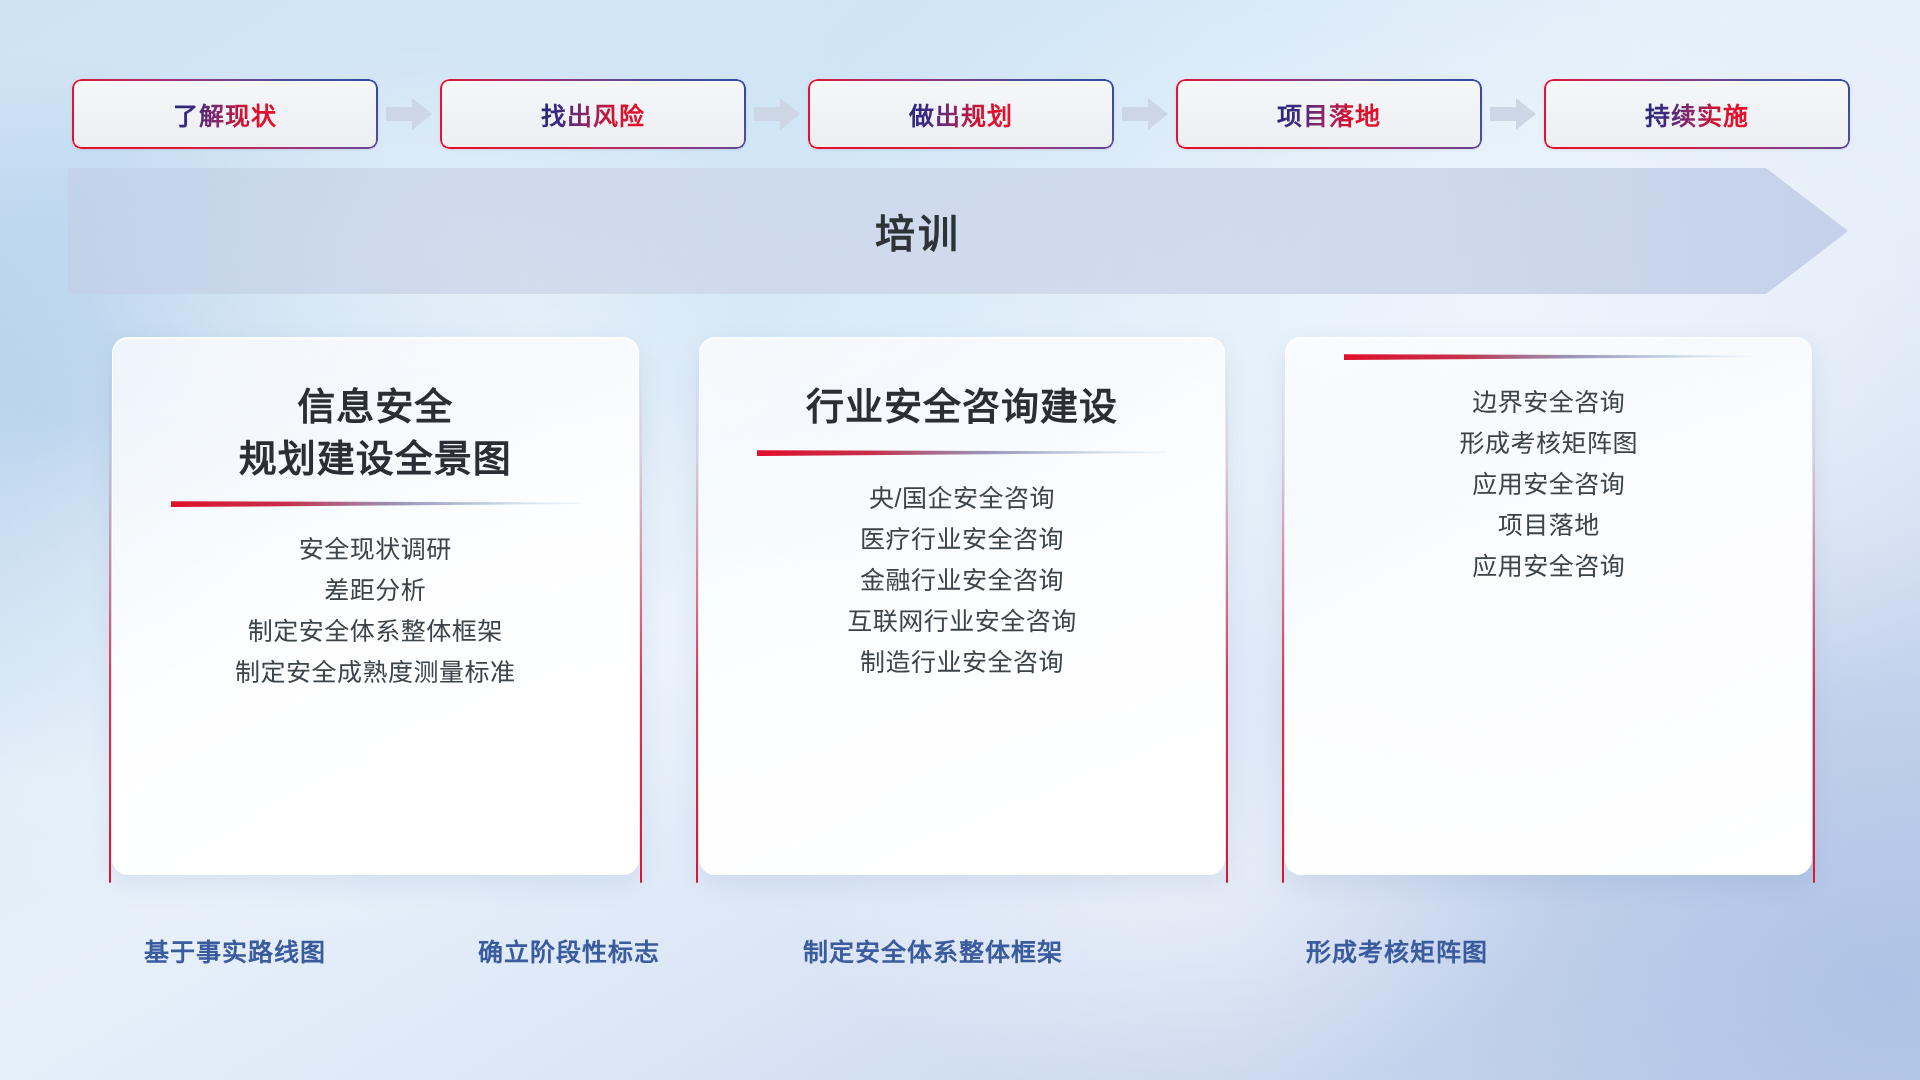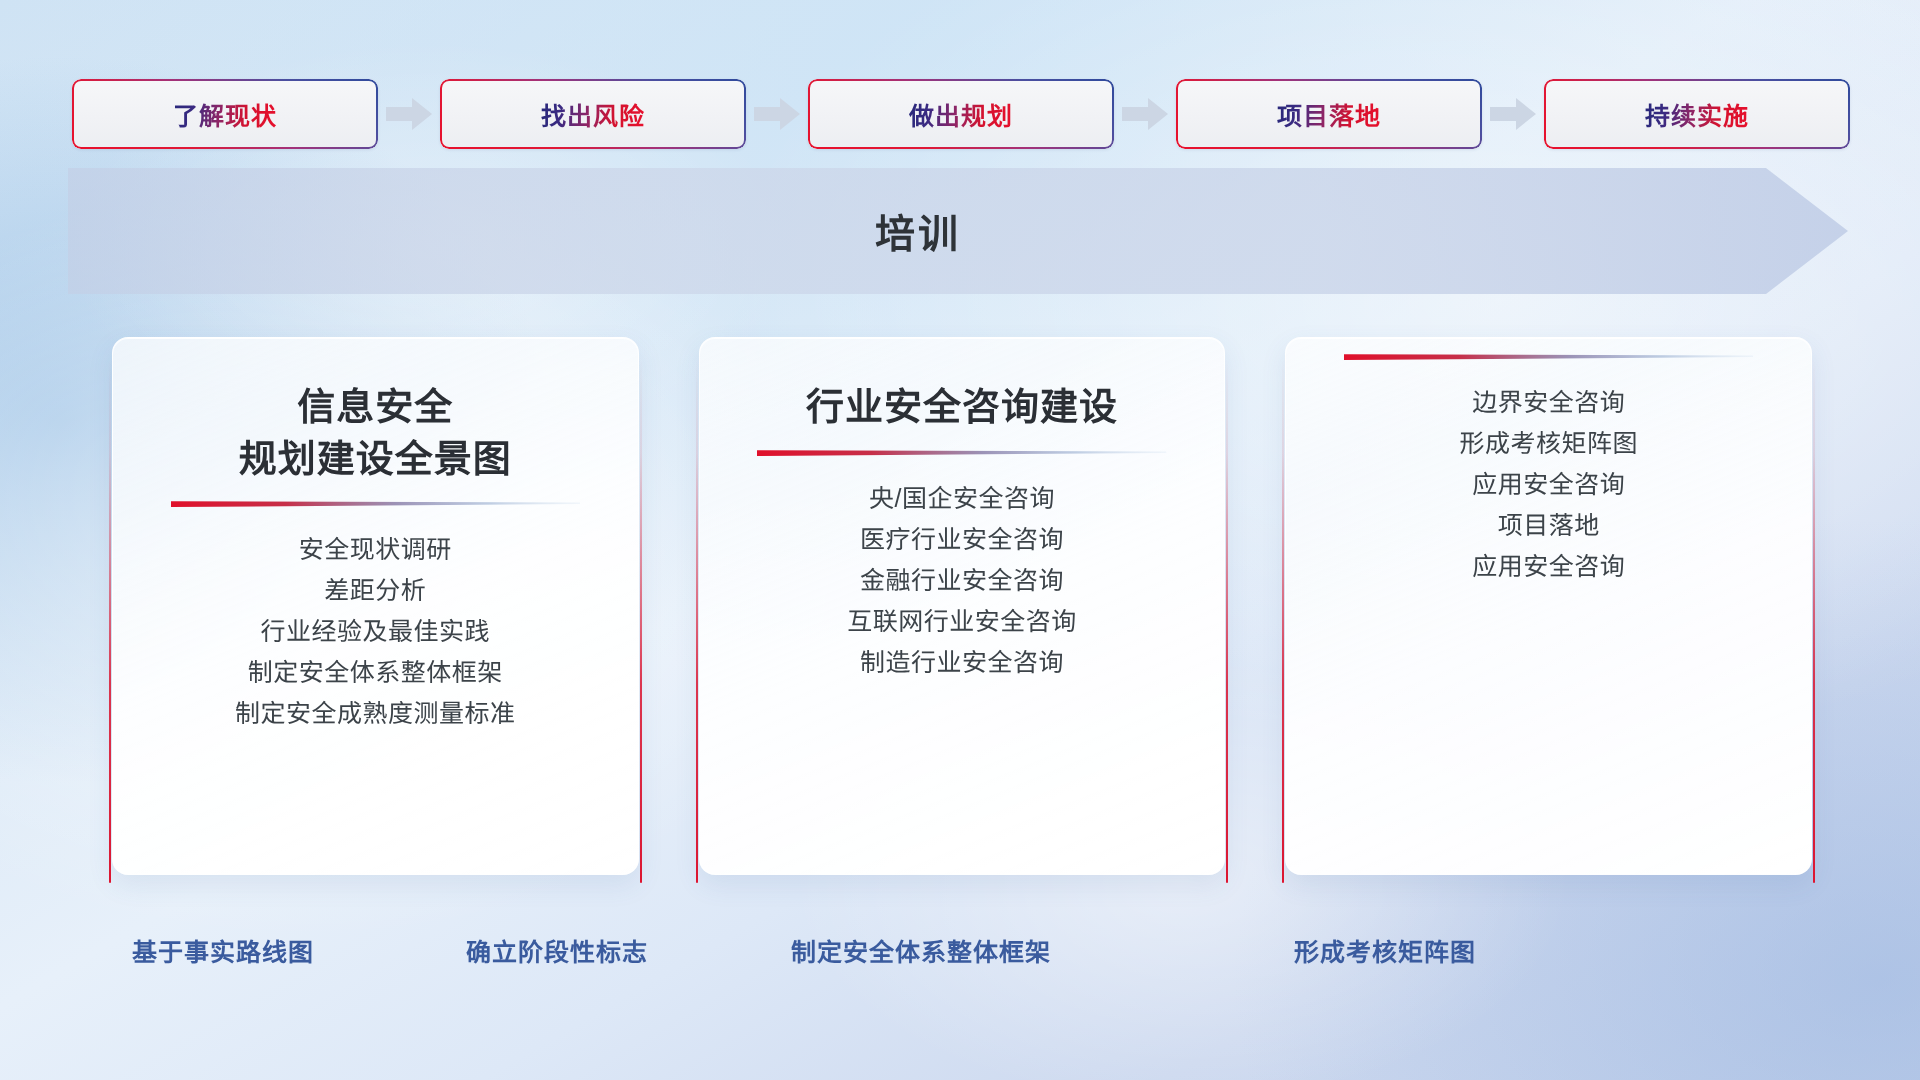--- a/index.html
+++ b/index.html
@@ -193,21 +193,21 @@
     font-size: 25px;
     color: #3c4349;
     line-height: 41px;
     letter-spacing: 0.5px;
     white-space: nowrap;
   }
 
   
   #footer-labels {
     position: absolute;
-    left: 0;
+    left: 12px;
     top: 932px;
     width: 1676px;
     height: 44px;
     z-index: 6;
   }
   .footer-label {
     position: absolute;
     top: 0;
     font-size: 25px;
     font-weight: bold;
@@ -297,21 +297,20 @@
                 <stop offset="78%" stop-color="#8fa7cc" stop-opacity="0.55"></stop>
                 <stop offset="100%" stop-color="#cfe0f0" stop-opacity="0.25"></stop>
               </linearGradient>
             </defs>
             <path d="M0 2.2 L400 3.6 L400 5.0 L0 8 Z" fill="url(#divGrad1)"></path>
           </svg>
         </div>
         <div class="card-list">
           <div class="card-list-item">安全现状调研</div>
           <div class="card-list-item">差距分析</div>
-          <div class="card-list-item">行业经验及最佳实践</div>
           <div class="card-list-item">制定安全体系整体框架</div>
           <div class="card-list-item">制定安全成熟度测量标准</div>
         </div>
       </div>
     </div>
 
     <div class="card-wrap">
       <div class="card-rail left"></div>
       <div class="card-rail right"></div>
       <div class="card">

